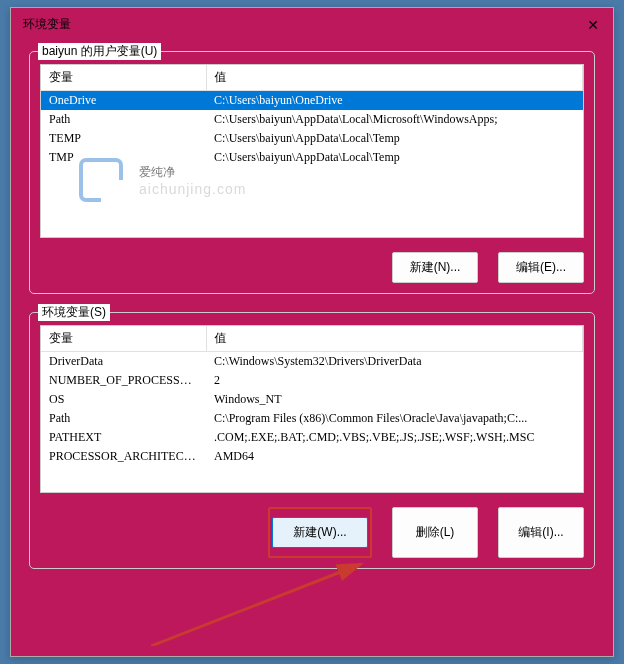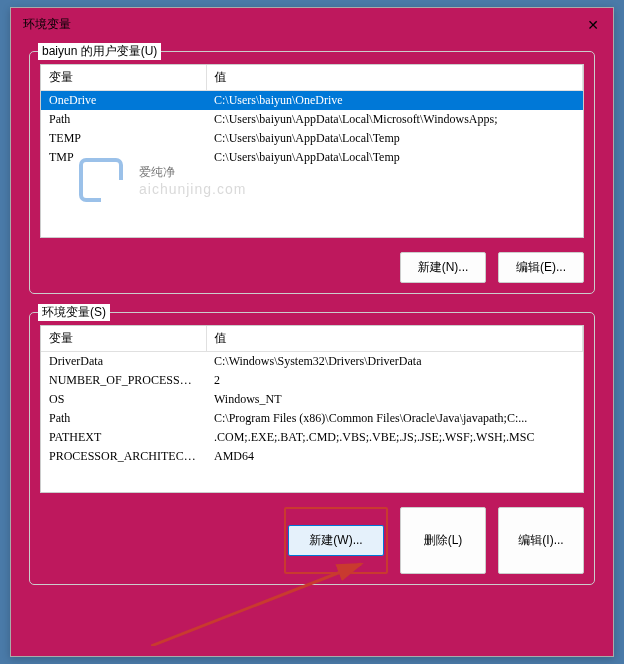--- a/index.html
+++ b/index.html
@@ -11,23 +11,23 @@
 .group { border: 1px solid #ccc; border-radius: 5px; padding: 12px 10px 10px; margin-bottom: 18px; position: relative; }
 .group-label { position: absolute; top: -9px; left: 8px; background: #fff; padding: 0 4px; font-size: 12px; }
 .table-wrap { border: 1px solid #ccc; height: 174px; overflow: hidden; background: #fff; position: relative; }
 .table-wrap.sys { height: 168px; }
 .table { width: 100%; border-collapse: collapse; font-size: 12px; }
 .table th { text-align: left; padding: 4px 8px; border-right: 1px solid #e0e0e0; border-bottom: 1px solid #e0e0e0; font-weight: normal; background: #fff; margin-top: 46px; }
 .table th:first-child { width: 165px; }
 .table td { padding: 2px 8px; white-space: nowrap; overflow: hidden; text-overflow: ellipsis; max-width: 0; font-family: Liberation Serif, serif; }
 .table td:first-child { width: 165px; }
 .table tr.selected td { background: #0078d7; color: #fff; }
-.btn-row { display: flex; justify-content: flex-end; gap: 12px; margin-top: 14px; }
+.btn-row { display: flex; justify-content: flex-end; gap: 20px; margin-top: 14px; }
 .btn { min-width: 86px; padding: 6px 14px; border: 1px solid #ccc; background: #fdfdfd; font-size: 12px; cursor: pointer; border-radius: 2px; font-family: inherit; }
-.highlight-btn { border: 2px solid #c93a2f; padding: 16px 2px; display: inline-block; border-radius: 2px; }
+.highlight-btn { border: 2px solid #c93a2f; padding: 8px 2px; display: inline-block; border-radius: 2px; }
 .highlight-btn .btn { border-color: #0078d7; background: #e5f1fb; min-width: 96px; }
 .watermark { position: absolute; top: 150px; left: 68px; display: flex; align-items: center; gap: 16px; opacity: 0.55; pointer-events: none; z-index: 5; }
 .watermark-icon { width: 44px; height: 44px; border: 4px solid #4a8fd8; border-radius: 7px; position: relative; }
 .watermark-icon::before { content: ""; position: absolute; bottom: -4px; right: -4px; width: 22px; height: 22px; background: #fff; }
 .watermark-sub { font-size: 14px; color: #bbb; letter-spacing: 1px; display: block; }
 .arrow { position: absolute; bottom: 10px; left: 140px; width: 230px; height: 90px; pointer-events: none; z-index: 6; }
 </style>
 </head>
 <body>
 

